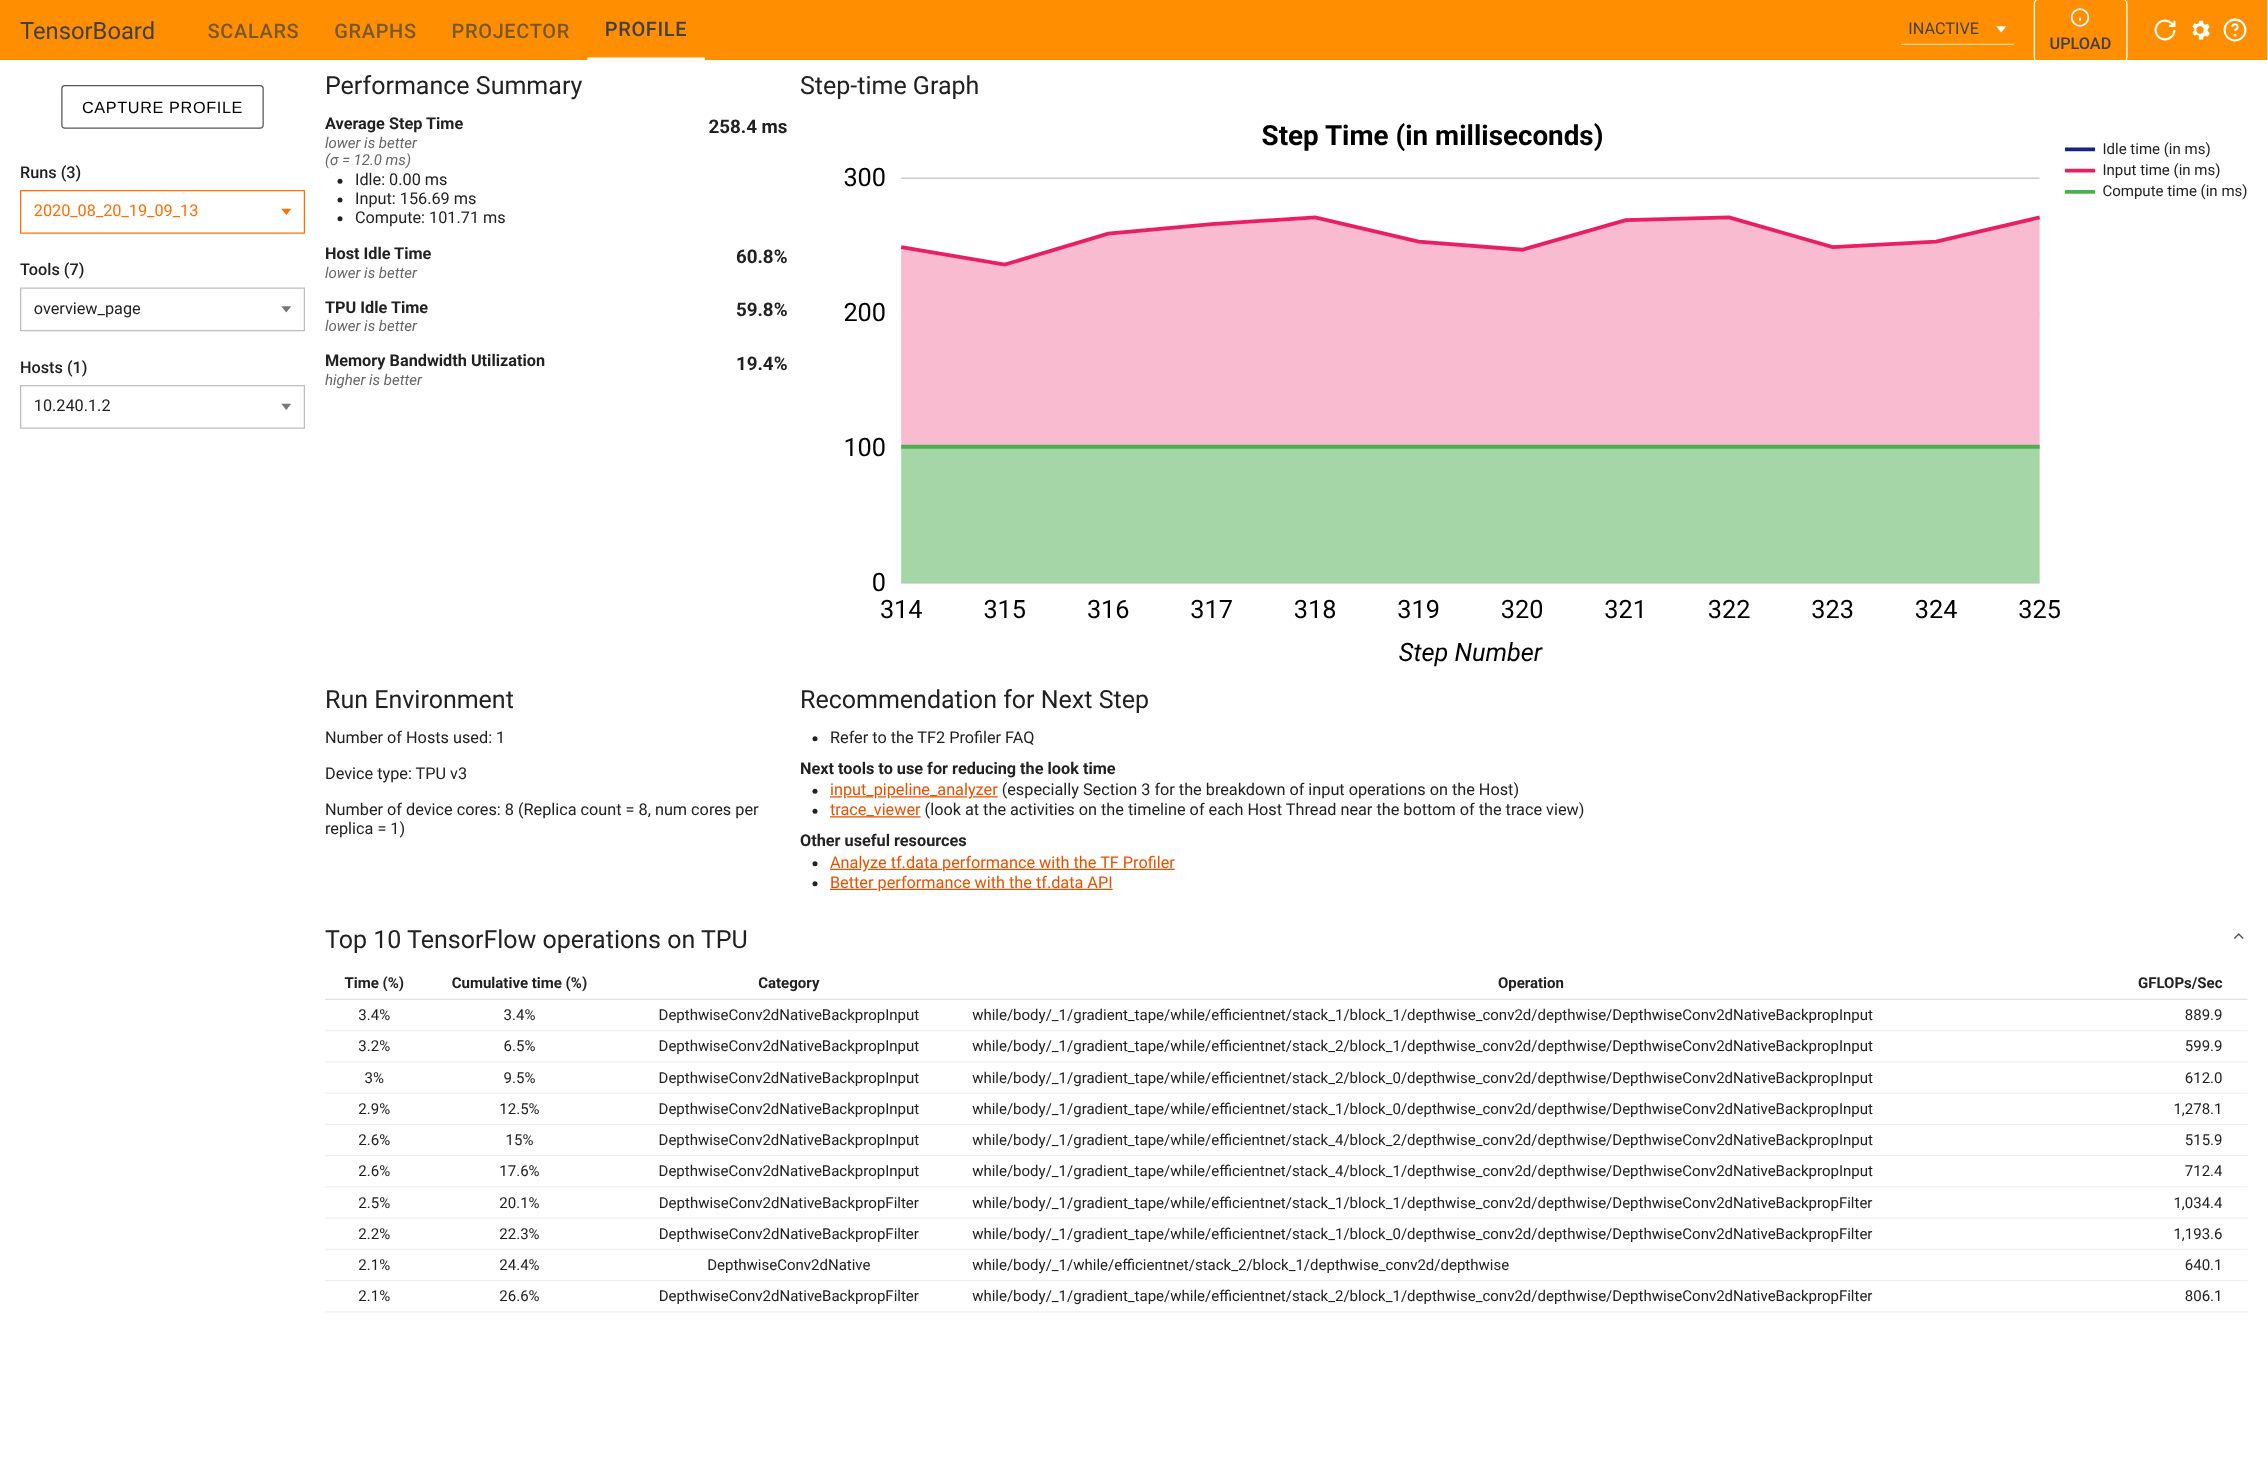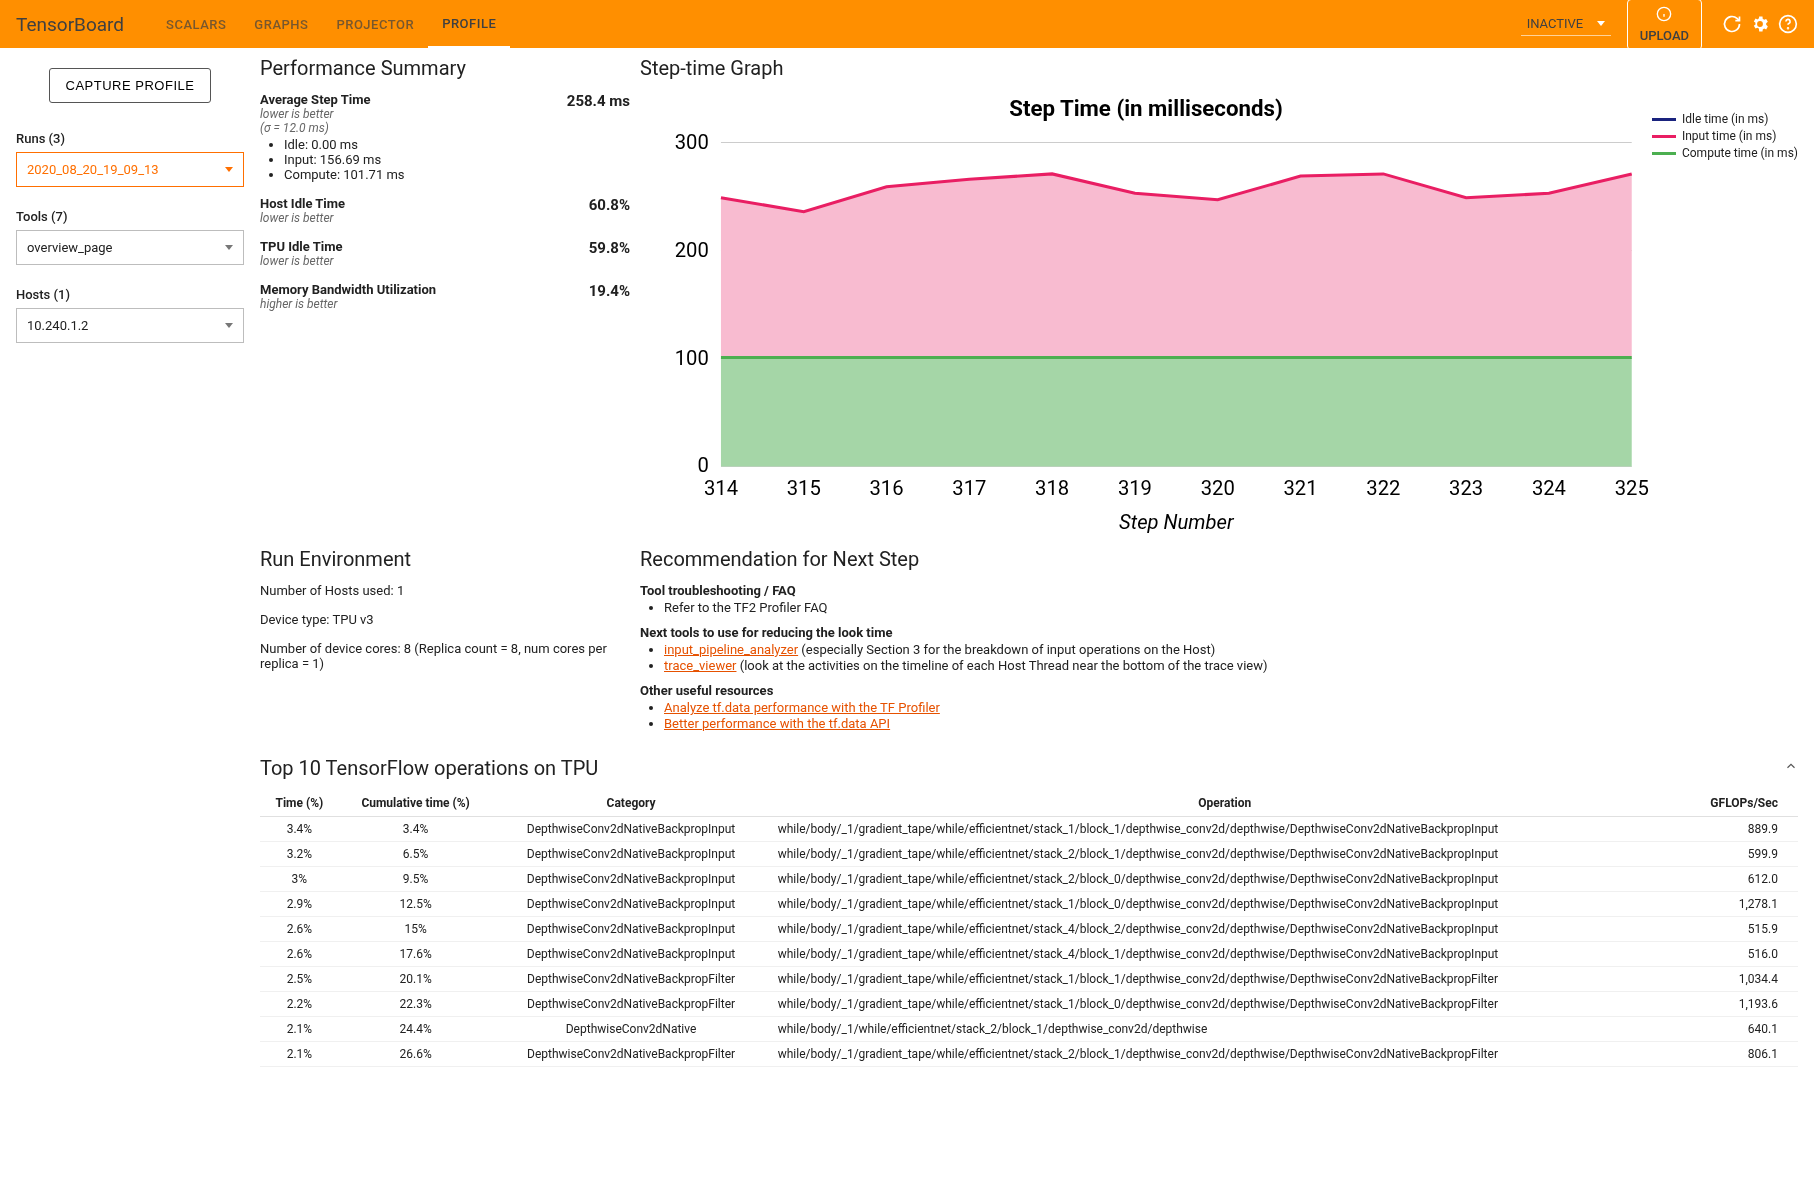--- a/index.html
+++ b/index.html
@@ -2,21 +2,21 @@
 <html><head>
 <meta charset="utf-8">
 <style>
 * { box-sizing: border-box; margin: 0; padding: 0; }
 body { font-family: "Roboto", "Helvetica Neue", Arial, sans-serif; font-size: 13px; color: #212121; background: #fff; }
 
 
 .header { background: #ff8f00; color: #404040; height: 48px; display: flex; align-items: center; padding: 11px 16px; }
 .logo { font-size: 19px; font-weight: 400; margin-right: 28px; }
 .nav-tabs { display: flex; gap: 0; }
-.nav-tab { padding: 0 14px; height: 48px; display: flex; align-items: center; font-size: 13px; font-weight: 500; letter-spacing: 0.5px; opacity: 0.7; cursor: pointer; }
+.nav-tab { padding: 0 14px; height: 48px; display: flex; align-items: center; font-size: 16px; font-weight: 500; letter-spacing: 0.5px; opacity: 0.7; cursor: pointer; }
 .nav-tab.active { opacity: 1; border-bottom: 2px solid #fff; }
 .header-spacer { flex: 1; }
 .inactive-dd { display: flex; align-items: center; font-size: 13px; padding: 4px 6px; border-bottom: 1px solid rgba(255,255,255,0.6); margin-right: 16px; cursor: pointer; min-width: 90px; justify-content: space-between; }
 .upload-btn { border: 1px solid #fff; border-radius: 4px; padding: 6px 12px; display: flex; align-items: center; gap: 6px; font-size: 13px; font-weight: 500; cursor: pointer; margin-right: 12px; flex-direction: column; }
 .hicon { width: 20px; height: 20px; display: inline-flex; align-items: center; justify-content: center; cursor: pointer; margin-left: 8px; }
 
 
 .body-wrap { display: flex; }
 .sidebar { width: 260px; padding: 16px; }
 .main { flex: 1; padding: 8px 16px 24px 0; }
@@ -237,21 +237,20 @@
 
       <div class="card perf-card env">
         <div class="h2">Run Environment</div>
         <p>Number of Hosts used: 1</p>
         <p>Device type: TPU v3</p>
         <p>Number of device cores: 8 (Replica count = 8, num cores per replica = 1)</p>
       </div>
 
       <div class="card chart-card rec">
         <div class="h2">Recommendation for Next Step</div>
-        <div class="rec-sub">Tool troubleshooting / FAQ</div>
         <ul>
             <li>Refer to the TF2 Profiler FAQ</li>
           </ul>
         <div class="rec-sub">Next tools to use for reducing the look time</div>
         <ul>
           <li><span class="link">input_pipeline_analyzer</span><span> (especially Section 3 for the breakdown of input operations on the Host)</span></li>
           <li><span class="link">trace_viewer</span><span> (look at the activities on the timeline of each Host Thread near the bottom of the trace view)</span></li>
         </ul>
         <div class="rec-sub">Other useful resources</div>
         <ul>
@@ -312,21 +311,21 @@
               <td>15%</td>
               <td>DepthwiseConv2dNativeBackpropInput</td>
               <td class="op">while/body/_1/gradient_tape/while/efficientnet/stack_4/block_2/depthwise_conv2d/depthwise/DepthwiseConv2dNativeBackpropInput</td>
               <td class="gf">515.9</td>
             </tr>
             <tr>
               <td>2.6%</td>
               <td>17.6%</td>
               <td>DepthwiseConv2dNativeBackpropInput</td>
               <td class="op">while/body/_1/gradient_tape/while/efficientnet/stack_4/block_1/depthwise_conv2d/depthwise/DepthwiseConv2dNativeBackpropInput</td>
-              <td class="gf">516.0</td>
+              <td class="gf">712.4</td>
             </tr>
             <tr>
               <td>2.5%</td>
               <td>20.1%</td>
               <td>DepthwiseConv2dNativeBackpropFilter</td>
               <td class="op">while/body/_1/gradient_tape/while/efficientnet/stack_1/block_1/depthwise_conv2d/depthwise/DepthwiseConv2dNativeBackpropFilter</td>
               <td class="gf">1,034.4</td>
             </tr>
             <tr>
               <td>2.2%</td>

